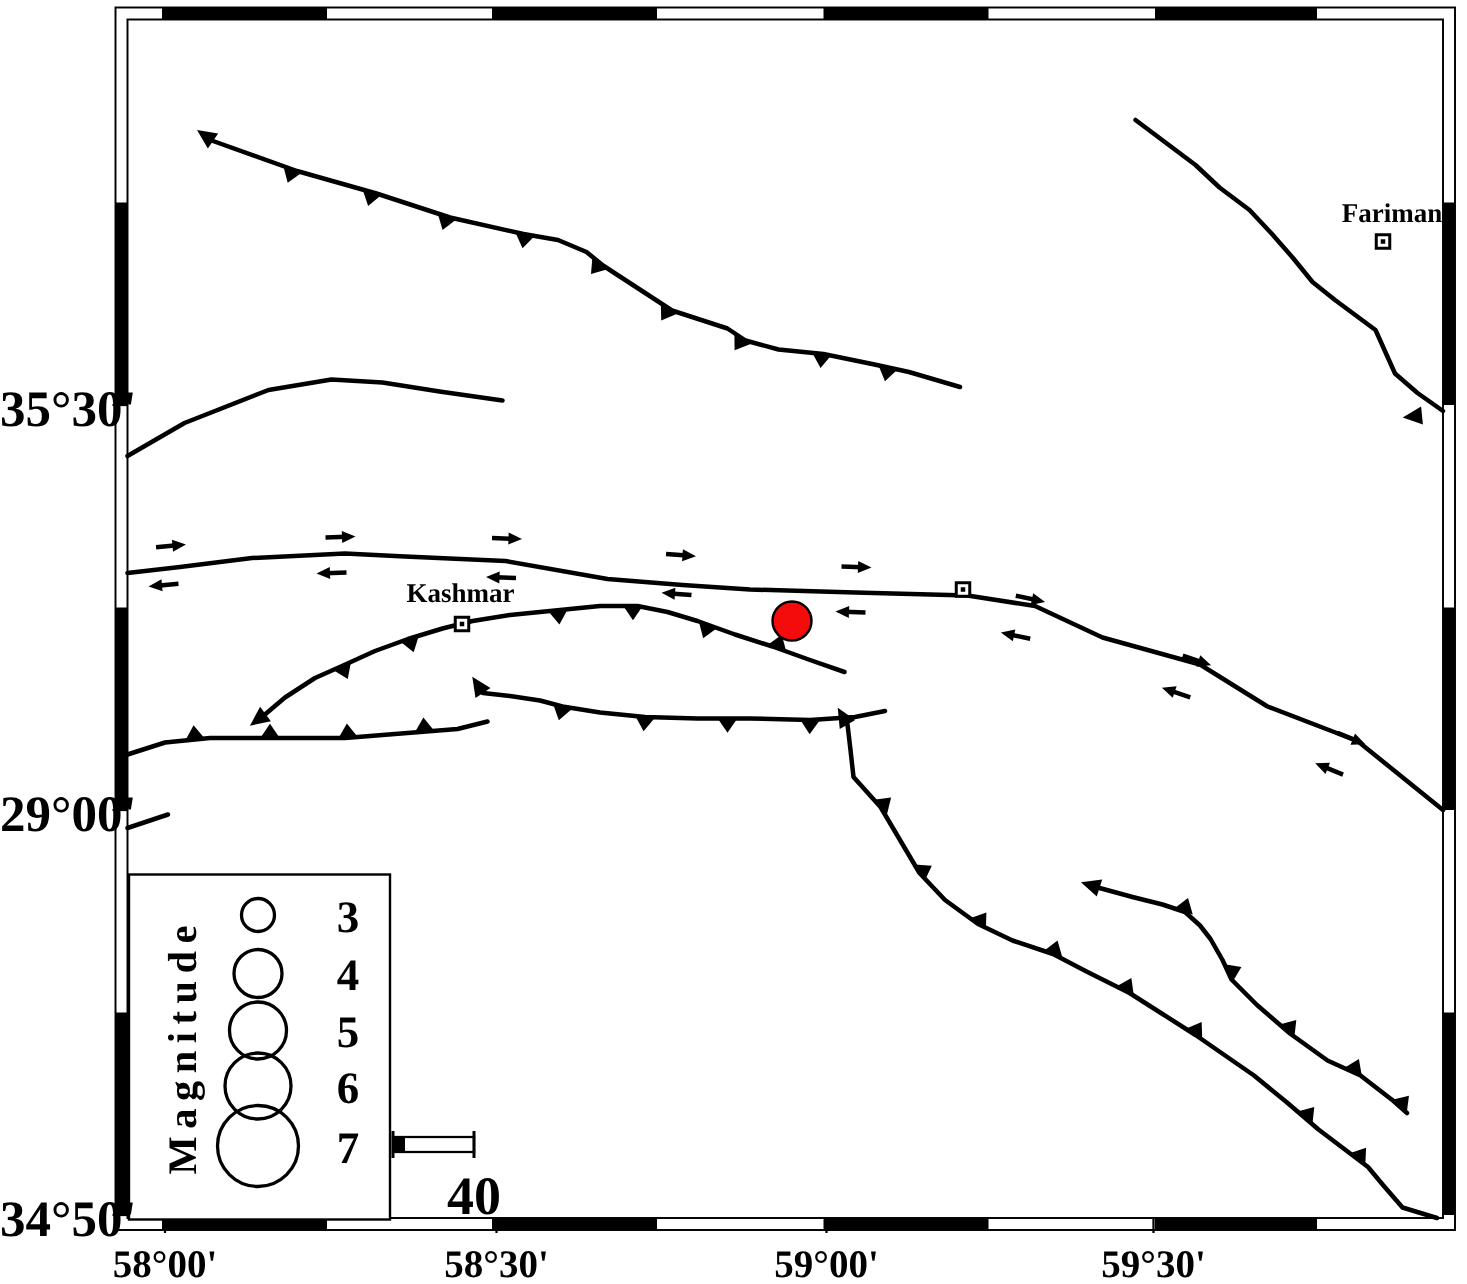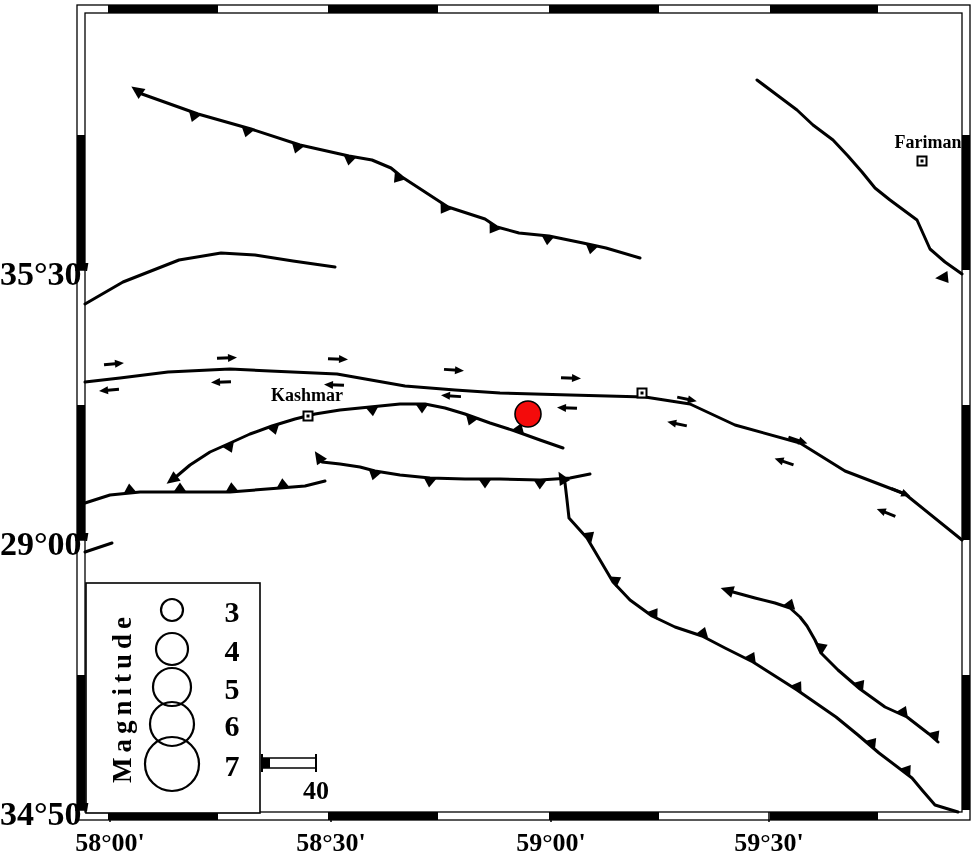--- a/index.html
+++ b/index.html
@@ -9,21 +9,21 @@
   }
   .lbl{position:absolute;color:#000;white-space:nowrap;}
   .axis-lat{font-size:34px;font-weight:bold;width:67px;text-align:right;}
   .axis-lon{font-size:26px;font-weight:bold;width:110px;text-align:center;}
   .city{font-size:18px;font-weight:bold;text-align:center;}
   .legend-num{font-size:30px;font-weight:bold;width:40px;text-align:center;}
   .legend-title{
     font-size:27px;font-weight:bold;width:200px;text-align:center;
     letter-spacing:5px;transform:rotate(-90deg);
   }
-  .scale-num{font-size:26px;font-weight:bold;width:60px;text-align:center;}
+  .scale-num{font-size:36px;font-weight:bold;width:60px;text-align:center;}
   svg{position:absolute;left:0;top:0;}
 </style>
 </head>
 <body>
 
 <div id="stage">
   <svg id="map-svg" width="978" height="856" viewBox="0 0 978 856">
       <rect x="77" y="5" width="893" height="815" fill="none" stroke="#000000" stroke-width="1.3"></rect>
       <rect x="85" y="13" width="877" height="799" fill="none" stroke="#000000" stroke-width="1.3"></rect>
       <rect x="108" y="5" width="110" height="8" fill="#000000"></rect>

